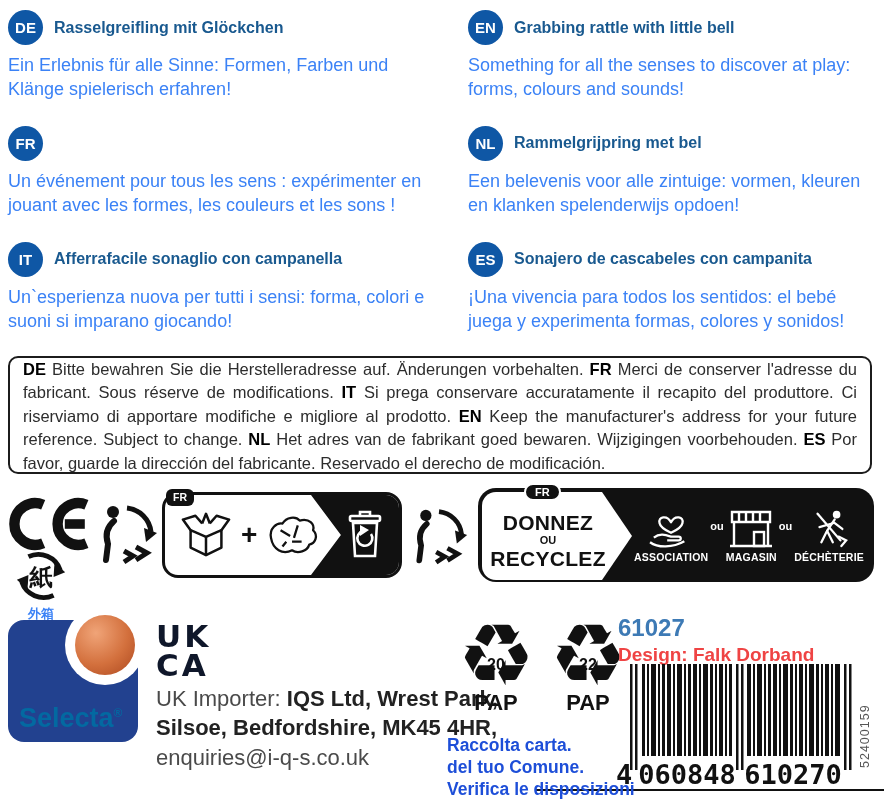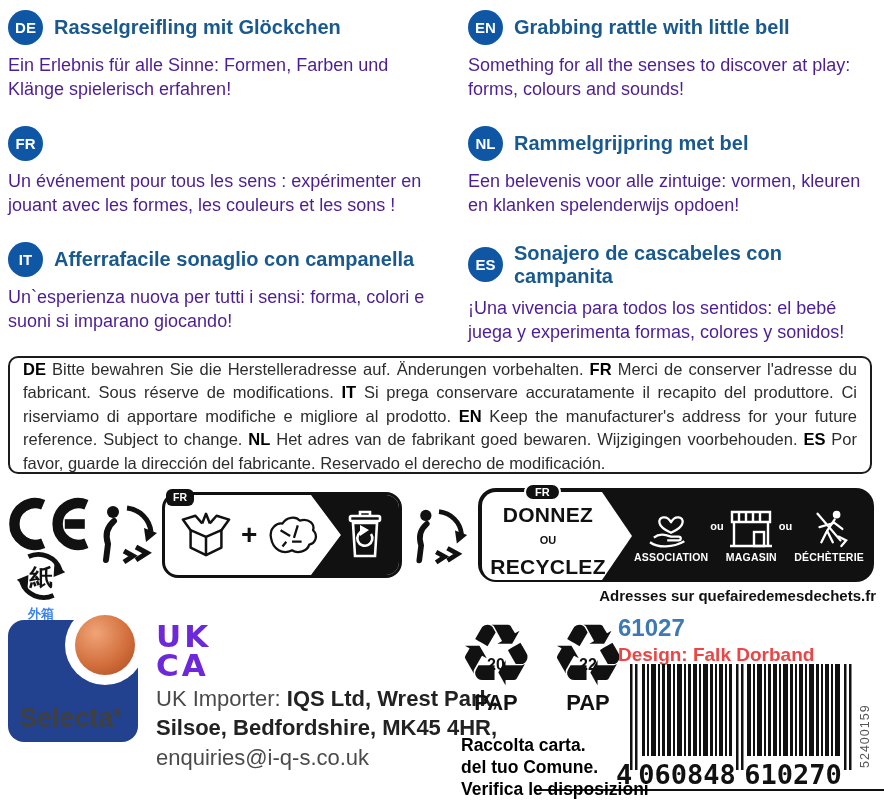--- a/index.html
+++ b/index.html
@@ -4,78 +4,78 @@
 <style>
   * { margin:0; padding:0; box-sizing:border-box; }
   body { background:#e8e8e8; font-family:"Liberation Sans","DejaVu Sans",sans-serif; }
   .page { position:relative; width:884px; height:800px; background:#ffffff; overflow:hidden; }
 
   
   .lang-grid { position:absolute; top:10px; left:8px; right:4px; display:grid; grid-template-columns:446px 1fr; column-gap:14px; }
   .lang-section { margin-bottom:24px; }
   .lang-head { display:flex; align-items:center; gap:11px; }
   .lang-badge { width:35px; height:35px; border-radius:50%; background:#0f57a5; color:#fff; font-weight:bold; font-size:15px; display:flex; align-items:center; justify-content:center; flex:0 0 auto; }
-  .lang-title { font-size:20px; font-weight:bold; color:#19598f; }
-  .lang-body { margin-top:9px; font-size:18px; color:#4c1d95; line-height:1.33; padding-right:14px; }
+  .lang-title { font-size:16px; font-weight:bold; color:#19598f; }
+  .lang-body { margin-top:9px; font-size:18px; color:#3b82f6; line-height:1.33; padding-right:14px; }
 
   
   .notice-box { position:absolute; left:8px; right:12px; top:356px; height:118px; border:2px solid #1c1c1c; border-radius:10px; padding:0 13px; font-size:16.5px; line-height:1.42; color:#2d2d2d; text-align:justify; }
   .notice-box b { color:#000; }
 
   
   .ce-mark { position:absolute; left:4px; top:492px; }
   .paper-mark { position:absolute; left:8px; top:548px; width:66px; text-align:center; }
   .paper-mark .caption { font-size:13px; font-weight:bold; color:#3b82f6; margin-top:-3px; }
   .triman-1 { position:absolute; left:94px; top:500px; }
   .triman-2 { position:absolute; left:408px; top:504px; }
 
   .sort-box { position:absolute; left:162px; top:492px; width:240px; height:86px; border:3px solid #111; border-radius:16px; background:#fff; display:flex; align-items:center; overflow:hidden; }
   .sort-fr-tag { position:absolute; top:489px; left:166px; background:#111; color:#fff; font-size:10.5px; font-weight:bold; padding:2px 7px 3px; border-radius:6px; z-index:4; }
   .sort-white { display:flex; align-items:center; gap:8px; padding-left:14px; }
   .sort-plus { font-size:28px; font-weight:bold; color:#111; }
   .sort-black { position:absolute; right:0; top:0; bottom:0; width:88px; background:#111; clip-path:polygon(0 0, 100% 0, 100% 100%, 0 100%, 34% 50%); display:flex; align-items:center; justify-content:center; padding-left:20px; }
 
   .donnez-panel { position:absolute; left:478px; top:488px; width:396px; height:94px; background:#111; border-radius:18px; }
-  .donnez-white { position:absolute; left:4px; top:4px; bottom:2px; width:150px; background:#fff; clip-path:polygon(0 0, 80% 0, 100% 50%, 80% 100%, 0 100%); border-radius:14px 0 0 14px; display:flex; flex-direction:column; align-items:center; justify-content:center; padding-top:10px; padding-right:18px;gap:8px; }
+  .donnez-white { position:absolute; left:4px; top:4px; bottom:2px; width:150px; background:#fff; clip-path:polygon(0 0, 80% 0, 100% 50%, 80% 100%, 0 100%); border-radius:14px 0 0 14px; display:flex; flex-direction:column; align-items:center; justify-content:center; padding-top:10px; padding-right:18px; }
   .donnez-fr { position:absolute; top:-5px; left:46px; background:#111; color:#fff; border:2px solid #fff; border-radius:10px; font-size:11px; font-weight:bold; padding:1px 9px; z-index:3; }
   .d-big { font-size:21px; font-weight:800; color:#111; line-height:1.05; letter-spacing:0.3px; }
   .d-small { font-size:11px; font-weight:bold; color:#111; line-height:1.2; }
   .donnez-options { position:absolute; left:152px; right:6px; top:0; bottom:0; display:flex; align-items:center; justify-content:space-between; color:#fff; padding:0 4px; }
   .opt { display:flex; flex-direction:column; align-items:center; gap:3px; }
   .opt-label { font-size:10.5px; font-weight:bold; letter-spacing:0.2px; }
   .opt-sep { font-size:11px; font-weight:bold; margin-top:-18px; }
   .address-note { position:absolute; right:8px; top:587px; font-size:15px; font-weight:bold; color:#111; }
 
   
   .selecta-logo { position:absolute; left:8px; top:620px; width:130px; height:122px; }
   .logo-square { position:absolute; inset:0; background:#22418f; border-radius:16px; z-index:1; }
   .logo-cut { position:absolute; width:80px; height:80px; border-radius:50%; background:#fff; left:57px; top:-15px; z-index:2; }
   .logo-ball { position:absolute; width:60px; height:60px; border-radius:50%; left:67px; top:-5px; z-index:3; background:radial-gradient(circle at 35% 30%, #f0a478, #d3703d 55%, #b04c22 95%); }
-  .logo-text { position:absolute; left:11px; bottom:8px; color:#404040; font-size:27px; font-weight:bold; z-index:4; }
+  .logo-text { position:absolute; left:11px; bottom:8px; color:#0369a1; font-size:27px; font-weight:bold; z-index:4; }
   .logo-text sup { font-size:12px; }
 
-  .ukca { position:absolute; left:156px; top:622px; font-size:31px; font-weight:800; color:#6d28d9; line-height:0.95; letter-spacing:3px; font-family:"DejaVu Sans",sans-serif; }
+  .ukca { position:absolute; left:156px; top:622px; font-size:31px; font-weight:800; color:#0f172a; line-height:0.95; letter-spacing:3px; font-family:"DejaVu Sans",sans-serif; }
   .importer { position:absolute; left:156px; top:684px; font-size:22px; color:#4a4a4a; line-height:1.33; }
   .importer b { color:#222; }
 
   .pap { position:absolute; top:612px; width:92px; text-align:center; color:#111; }
   .pap-1 { left:450px; } .pap-2 { left:542px; }
   .pap-symbol { font-size:86px; line-height:1; font-family:"DejaVu Sans",sans-serif; display:block; }
   .pap-number { position:absolute; left:50%; top:44px; transform:translateX(-50%); font-size:16px; font-weight:bold; }
   .pap-label { font-size:22px; font-weight:800; margin-top:-8px; }
 
   .product-info { position:absolute; left:618px; top:614px; }
   .article-number { font-size:24px; font-weight:bold; color:#3d7ab5; }
   .design-credit { font-size:19px; font-weight:bold; color:#ef4444; margin-top:2px; }
 
   .barcode { position:absolute; left:616px; top:664px; }
   .barcode-underline { position:absolute; left:536px; top:789px; width:348px; height:2px; background:#111; }
   .print-number { position:absolute; left:858px; top:768px; transform:rotate(-90deg); transform-origin:left top; font-size:12.5px; color:#555; letter-spacing:1px; white-space:nowrap; }
 
-  .paper-note { position:absolute; left:447px; top:735px; font-size:17.5px; font-weight:bold; color:#000000; line-height:1.25;margin-left:14px; }
+  .paper-note { position:absolute; left:447px; top:735px; font-size:17.5px; font-weight:bold; color:#1d4ed8; line-height:1.25; }
   .copyright { position:absolute; left:8px; top:753px; font-size:18px; color:#474747; line-height:1.3; }
   .copyright b { color:#222; }
 </style>
 </head>
 <body>
 
 <div class="page">
 
   <div class="lang-grid">
 
@@ -238,21 +238,20 @@
           <path d="M28 12 L20 24"></path>
           <path d="M26 16 L12 20 M27 15 L36 22"></path>
           <path d="M10 6 L34 34"></path>
           <path d="M32 30 L40 34 L35 40"></path>
           <path d="M20 24 L14 36 M20 24 L26 36"></path>
         </svg>
         <span class="opt-label">DÉCHÈTERIE</span>
       </div>
     </div>
   </div>
-  <div class="address-note">Adresses sur quefairedemesdechets.fr</div>
 
   <div class="selecta-logo">
     <div class="logo-square"></div>
     <div class="logo-cut"></div>
     <div class="logo-ball"></div>
     <div class="logo-text"><span>Selecta</span><sup>®</sup></div>
   </div>
 
   <div class="ukca">
     <div>UK</div>

